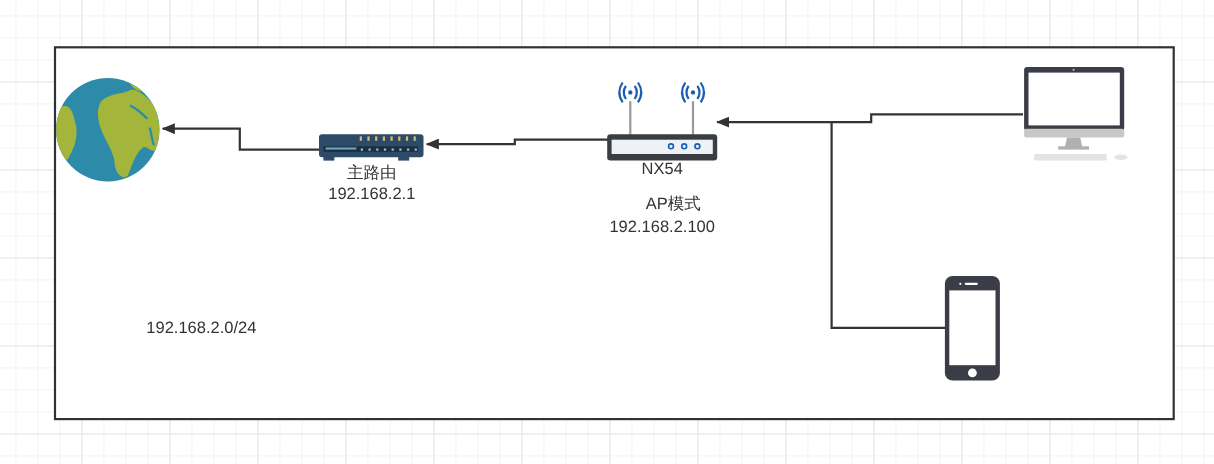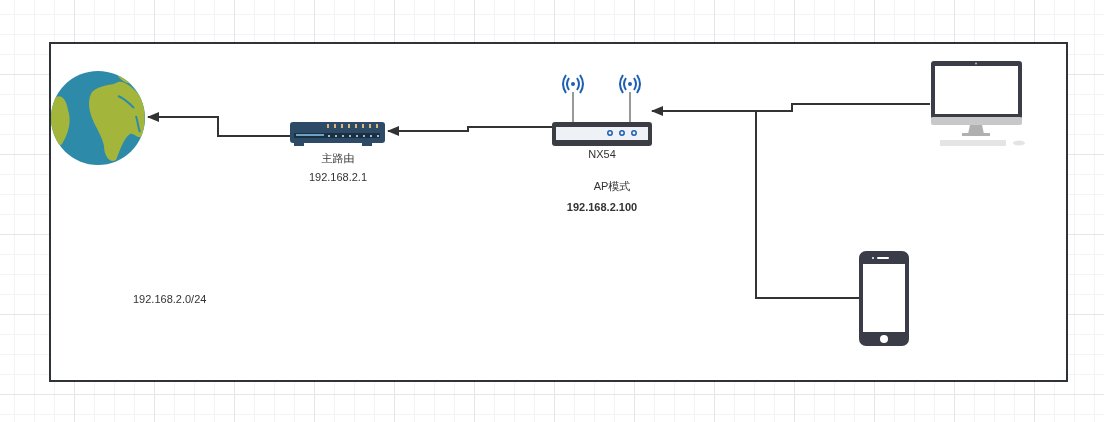--- a/index.html
+++ b/index.html
@@ -14,21 +14,21 @@
     background-size: 80px 80px, 80px 80px, 20px 20px, 20px 20px;
     background-position: -6px -6px, -6px -6px, -6px -6px, -6px -6px;
     font-family: "Liberation Sans", "DejaVu Sans", sans-serif;
   }
   .frame {
     position:absolute; left:49px; top:42px; width:1015px; height:336px;
     border:2px solid #2f3338; background:#ffffff; box-sizing:content-box;
   }
   svg.canvas { position:absolute; left:0; top:0; }
   .label {
-    position:absolute; font-size:11px; color:#333333; text-align:center; line-height:20px;
+    position:absolute; font-size:15px; color:#333333; text-align:center; line-height:20px;
     white-space:nowrap;
   }
 </style>
 </head>
 <body>
 
 <div class="frame"></div>
 
 <svg class="canvas" width="1104" height="422">
   <defs>
@@ -124,15 +124,15 @@
     <circle cx="873" cy="258" r="1" fill="#ffffff"></circle>
     <circle cx="884" cy="339" r="4" fill="#ffffff"></circle>
   </g>
 </svg>
 
 <div class="label" style="left:288px; top:148px; width:100px;">主路由</div>
 <div class="label" style="left:278px; top:167px; width:120px;">192.168.2.1</div>
 
 <div class="label" style="left:542px; top:144px; width:120px;">NX54</div>
 <div class="label" style="left:552px; top:176px; width:120px;">AP模式</div>
-<div class="label" style="left:532px; top:197px; width:140px;font-weight:bold;">192.168.2.100</div>
+<div class="label" style="left:532px; top:197px; width:140px;">192.168.2.100</div>
 
 <div class="label" style="left:133px; top:289px; text-align:center;">192.168.2.0/24</div>
 
 </body></html>

